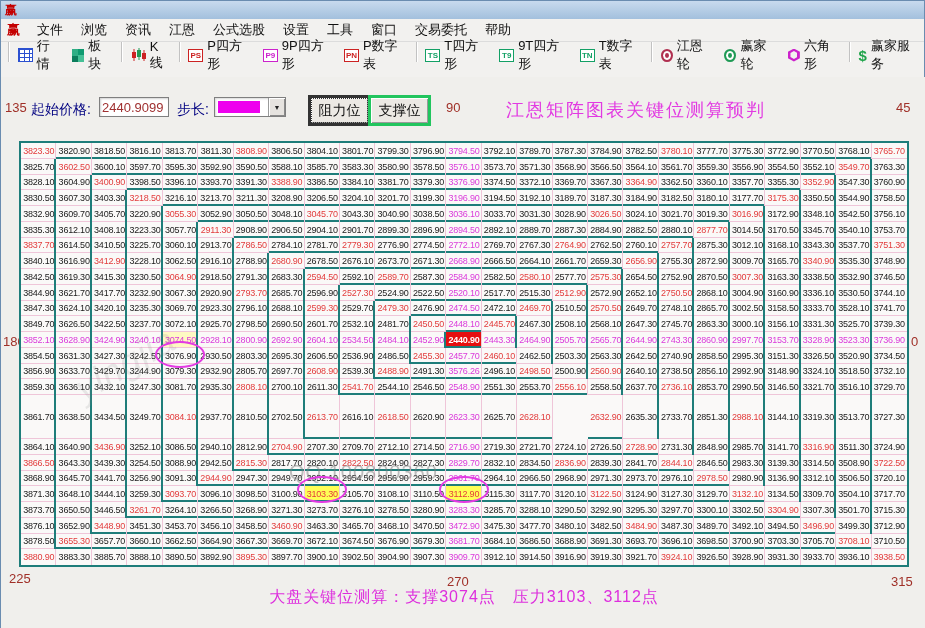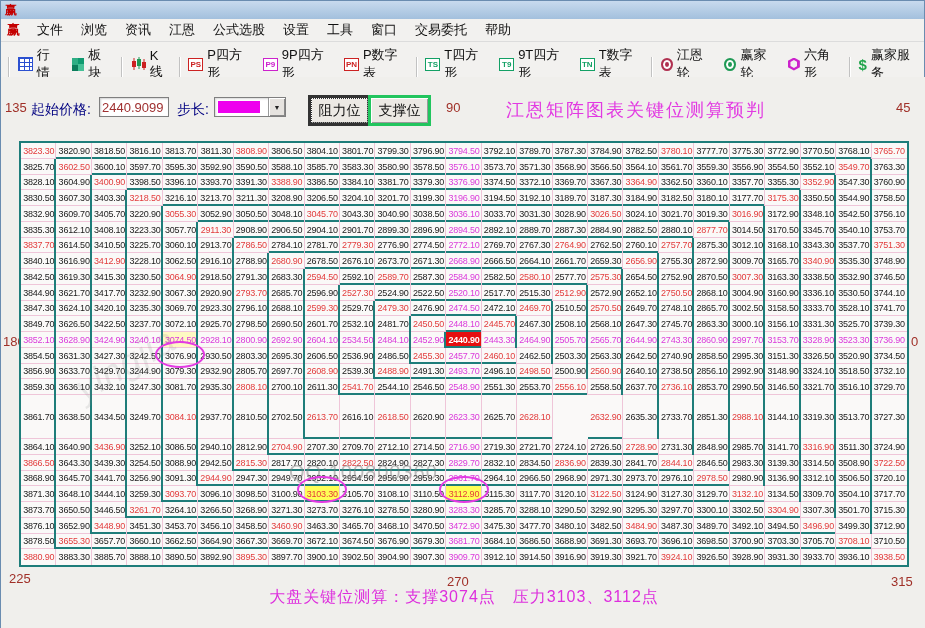--- a/index.html
+++ b/index.html
@@ -9,21 +9,21 @@
   
   .titlebar{height:18px;background:linear-gradient(180deg,#c8daee,#a3c0dd);
     display:flex;align-items:center;padding-left:4px;font-size:12px;color:#111;}
   .tlogo{color:#c40000;font-weight:bold;font-size:12px;margin-right:5px;}
   
   .menubar{height:22px;background:#f2f1ef;display:flex;align-items:center;
     border-bottom:1px solid #dcdcdc;font-size:13px;color:#111;}
   .mlogo{color:#c40000;font-weight:bold;padding:0 8px 0 6px;font-size:13px;}
   .menu-item{padding:0 9px;cursor:default;}
   
-  .toolbar{height:35px;background:#f2f1ef;display:flex;align-items:flex-end;
+  .toolbar{height:35px;background:#f2f1ef;display:flex;align-items:flex-start;
     border-bottom:1px solid #7f1d1d;font-size:13px;color:#111;padding-left:4px;}
   .tb-item{display:flex;align-items:center;gap:4px;padding:0 6px;height:26px;}
   .tb-sep{width:1px;height:20px;background:#c2c2c2;margin:0 3px;
     box-shadow:1px 0 0 #fff;}
   .badge{display:inline-flex;align-items:center;justify-content:center;
     width:16px;height:13px;font-size:8px;font-weight:bold;background:#fff;
     border:1px solid currentColor;box-sizing:border-box;}
   .icon-table{width:14px;height:12px;border:1px solid #2b50d0;background:
     repeating-linear-gradient(180deg,#2b50d0 0 1px,transparent 1px 4px),
     repeating-linear-gradient(90deg,#2b50d0 0 1px,transparent 1px 5px),#fff;}
@@ -529,21 +529,21 @@
           <div class="cell" style="color: rgb(26, 26, 26); box-shadow: rgb(30, 125, 122) -2px 0px 0px inset, rgb(239, 198, 217) 0px -1px 0px inset;">3429.70</div>
           <div class="cell" style="color: rgb(26, 26, 26); box-shadow: rgb(30, 125, 122) -2px 0px 0px inset, rgb(239, 198, 217) 0px -1px 0px inset;">3244.90</div>
           <div class="cell" style="color: rgb(26, 26, 26); box-shadow: rgb(30, 125, 122) -2px 0px 0px inset, rgb(239, 198, 217) 0px -1px 0px inset;">3079.30</div>
           <div class="cell" style="color: rgb(26, 26, 26); box-shadow: rgb(30, 125, 122) -2px 0px 0px inset, rgb(239, 198, 217) 0px -1px 0px inset;">2932.90</div>
           <div class="cell" style="color: rgb(26, 26, 26); box-shadow: rgb(30, 125, 122) -2px 0px 0px inset, rgb(239, 198, 217) 0px -1px 0px inset;">2805.70</div>
           <div class="cell" style="color: rgb(26, 26, 26); box-shadow: rgb(30, 125, 122) -2px 0px 0px inset, rgb(239, 198, 217) 0px -1px 0px inset;">2697.70</div>
           <div class="cell" style="color: rgb(226, 60, 60); box-shadow: rgb(30, 125, 122) -2px 0px 0px inset, rgb(239, 198, 217) 0px -1px 0px inset;">2608.90</div>
           <div class="cell" style="color: rgb(26, 26, 26); box-shadow: rgb(30, 125, 122) -2px 0px 0px inset, rgb(239, 198, 217) 0px -1px 0px inset;">2539.30</div>
           <div class="cell" style="color: rgb(226, 60, 60); box-shadow: rgb(239, 198, 217) -1px 0px 0px inset, rgb(30, 125, 122) 0px -2px 0px inset;">2488.90</div>
           <div class="cell" style="color: rgb(26, 26, 26); box-shadow: rgb(239, 198, 217) -1px 0px 0px inset, rgb(30, 125, 122) 0px -2px 0px inset;">2491.30</div>
-          <div class="cell" style="color: rgb(218, 58, 218); box-shadow: rgb(239, 198, 217) -1px 0px 0px inset, rgb(30, 125, 122) 0px -2px 0px inset;">2493.70</div>
+          <div class="cell" style="color: rgb(218, 58, 218); box-shadow: rgb(239, 198, 217) -1px 0px 0px inset, rgb(30, 125, 122) 0px -2px 0px inset;">3576.26</div>
           <div class="cell" style="color: rgb(26, 26, 26); box-shadow: rgb(239, 198, 217) -1px 0px 0px inset, rgb(30, 125, 122) 0px -2px 0px inset;">2496.10</div>
           <div class="cell" style="color: rgb(226, 60, 60); box-shadow: rgb(239, 198, 217) -1px 0px 0px inset, rgb(30, 125, 122) 0px -2px 0px inset;">2498.50</div>
           <div class="cell" style="color: rgb(26, 26, 26); box-shadow: rgb(30, 125, 122) -2px 0px 0px inset, rgb(239, 198, 217) 0px -1px 0px inset;">2500.90</div>
           <div class="cell" style="color: rgb(226, 60, 60); box-shadow: rgb(30, 125, 122) -2px 0px 0px inset, rgb(239, 198, 217) 0px -1px 0px inset;">2560.90</div>
           <div class="cell" style="color: rgb(26, 26, 26); box-shadow: rgb(30, 125, 122) -2px 0px 0px inset, rgb(239, 198, 217) 0px -1px 0px inset;">2640.10</div>
           <div class="cell" style="color: rgb(26, 26, 26); box-shadow: rgb(30, 125, 122) -2px 0px 0px inset, rgb(239, 198, 217) 0px -1px 0px inset;">2738.50</div>
           <div class="cell" style="color: rgb(26, 26, 26); box-shadow: rgb(30, 125, 122) -2px 0px 0px inset, rgb(239, 198, 217) 0px -1px 0px inset;">2856.10</div>
           <div class="cell" style="color: rgb(26, 26, 26); box-shadow: rgb(30, 125, 122) -2px 0px 0px inset, rgb(239, 198, 217) 0px -1px 0px inset;">2992.90</div>
           <div class="cell" style="color: rgb(26, 26, 26); box-shadow: rgb(30, 125, 122) -2px 0px 0px inset, rgb(239, 198, 217) 0px -1px 0px inset;">3148.90</div>
           <div class="cell" style="color: rgb(26, 26, 26); box-shadow: rgb(30, 125, 122) -2px 0px 0px inset, rgb(239, 198, 217) 0px -1px 0px inset;">3324.10</div>

